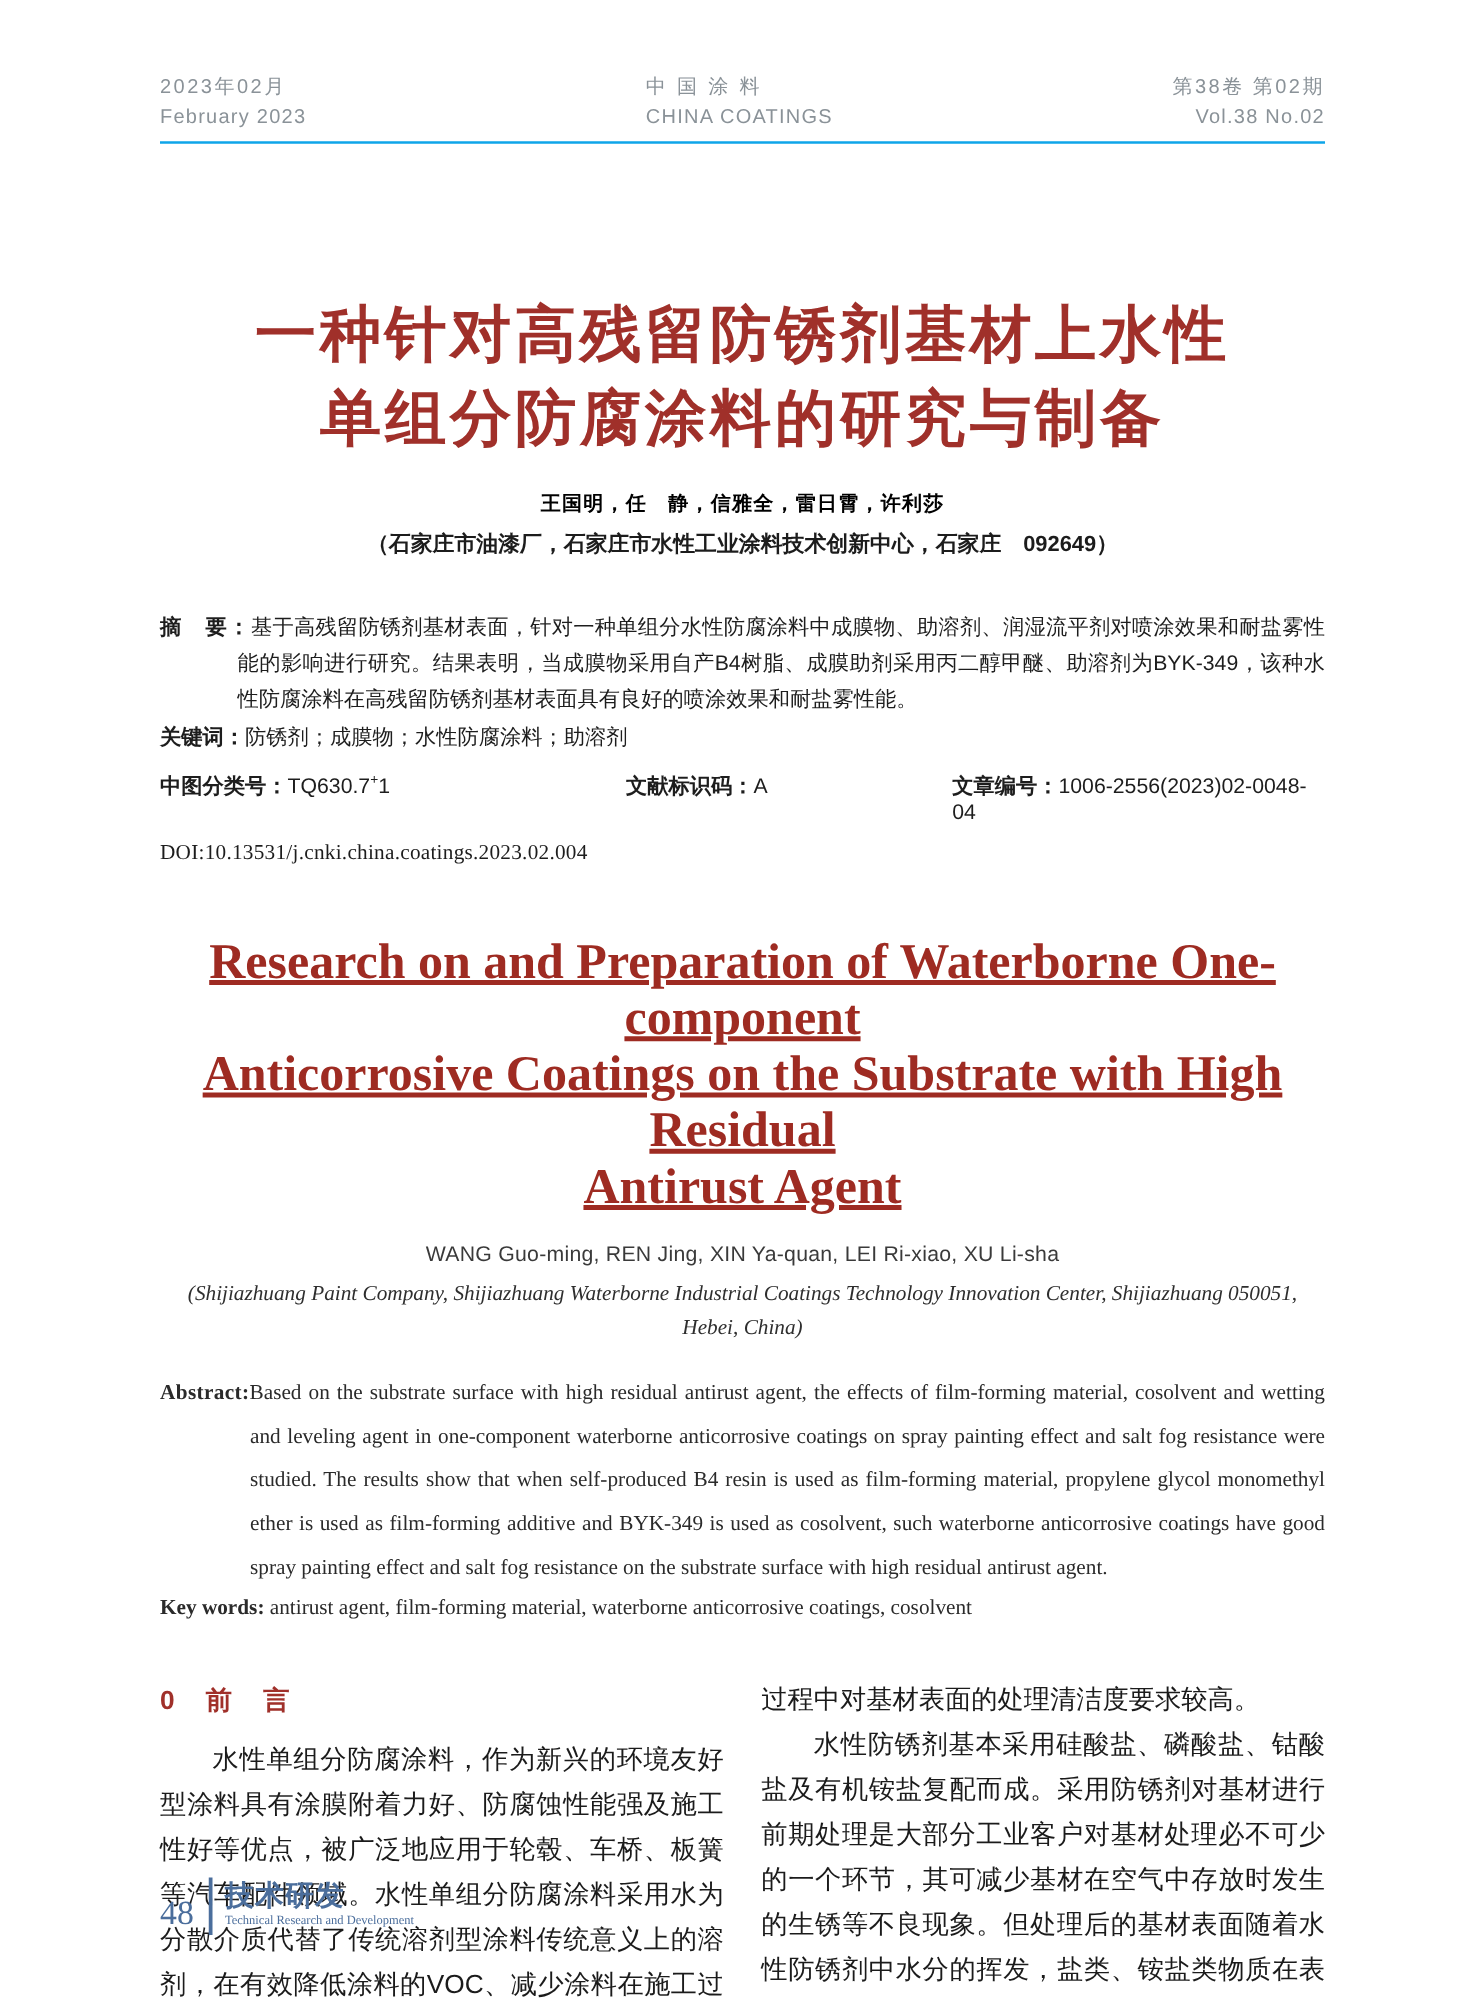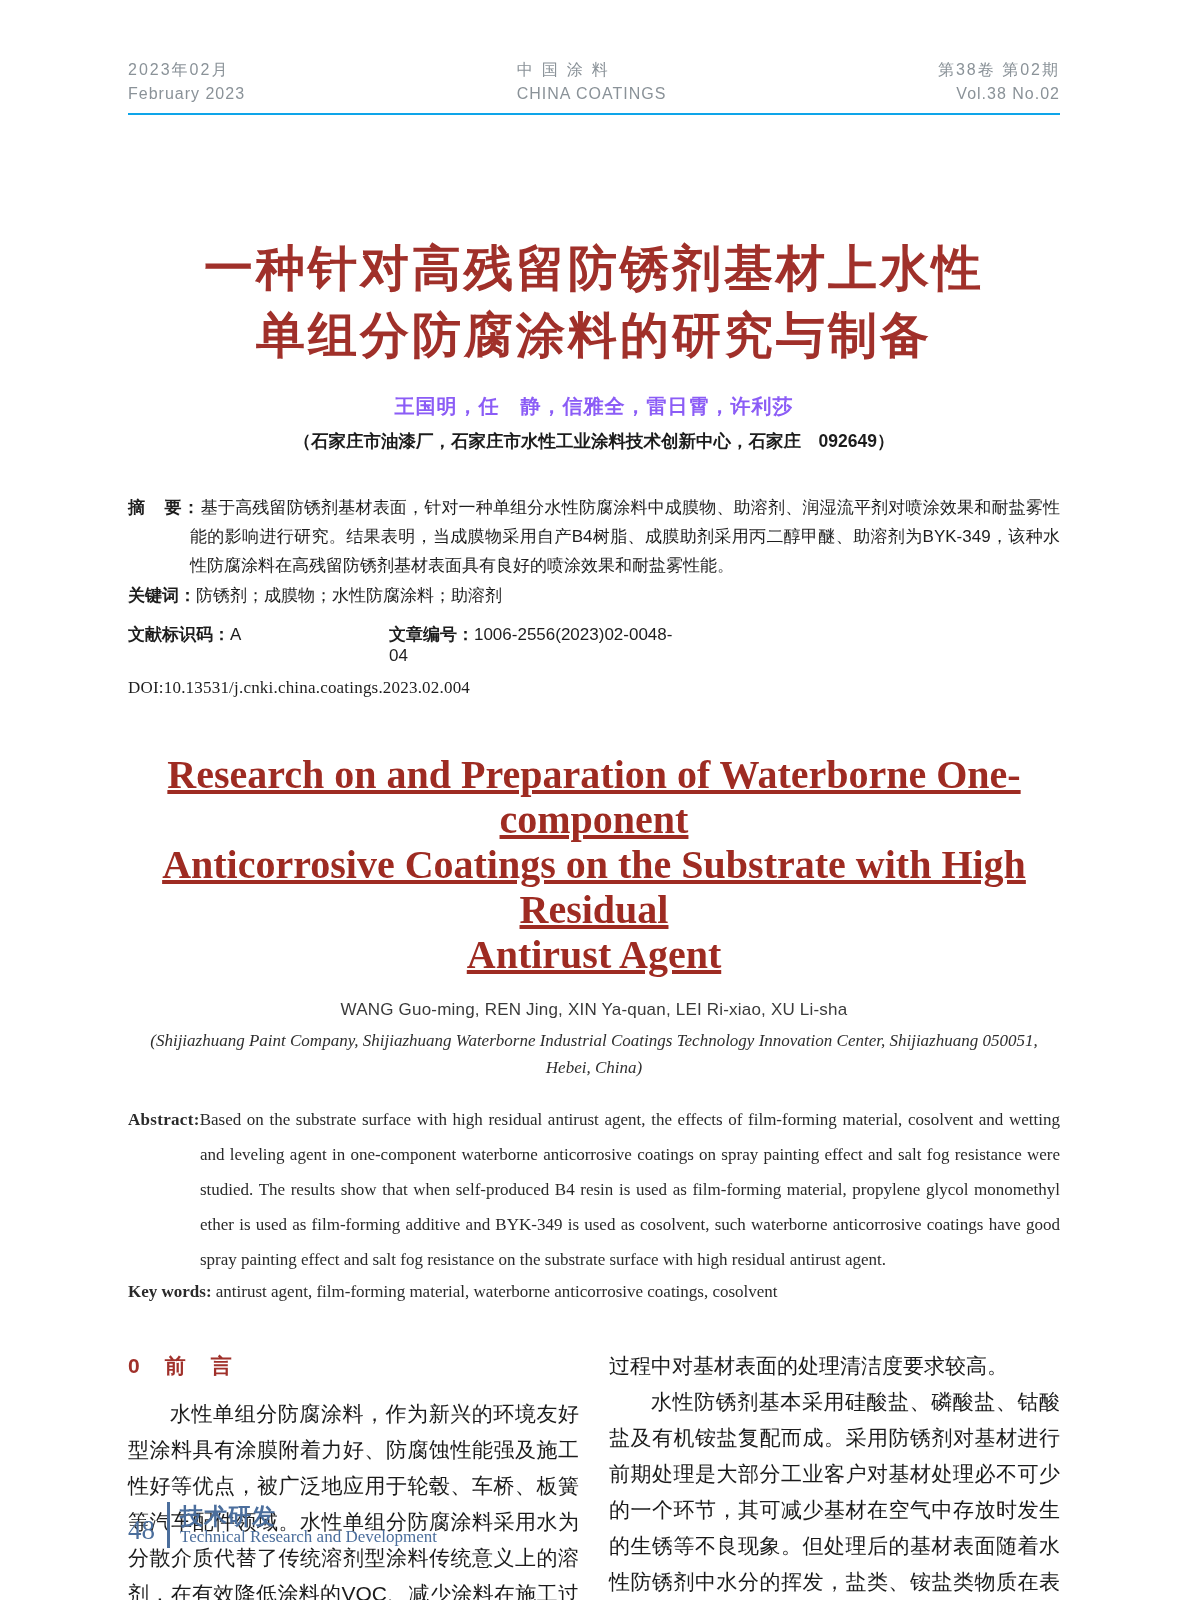--- a/index.html
+++ b/index.html
@@ -35,21 +35,21 @@
     text-align: center;
     color: #a0302a;
     font-size: 49px;
     font-weight: bold;
     line-height: 67px;
     letter-spacing: 3px;
     font-family: "Liberation Sans", "DejaVu Sans", sans-serif;
   }
   .authors-cn {
     margin-top: 24px; text-align: center;
-    font-size: 20px; font-weight: bold; color: #8b5cf6;
+    font-size: 16px; font-weight: bold; color: #000000;
     letter-spacing: 1px;
   }
   .affil-cn {
     margin-top: 9px; text-align: center;
     font-size: 17.5px; font-weight: bold; color: #1c1c1c;
   }
 
   
   .abstract-cn {
     margin-top: 40px;
@@ -135,21 +135,21 @@
     color: #4b6e9c;
   }
   .pg-num {
     font-family: "Liberation Serif", "DejaVu Serif", serif;
     font-size: 27px; margin-right: 12px; padding-top: 10px;
   }
   .pg-bar { width: 3px; height: 46px; background: #4b6e9c; margin-right: 10px; }
   .pg-col .cn { font-size: 23px; font-weight: bold; letter-spacing: 1px; line-height: 24px; }
   .pg-col .en {
     font-family: "Liberation Serif", "DejaVu Serif", serif;
-    font-size: 17px; line-height: 18px;
+    font-size: 10px; line-height: 18px;
   }
 </style>
 </head>
 <body>
 
 <div class="page">
 
   <div class="jheader">
     <div class="col left">
       <div class="cn">2023年02月</div>
@@ -171,20 +171,21 @@
   </h1>
 
   <div class="authors-cn">王国明，任　静，信雅全，雷日霄，许利莎</div>
   <div class="affil-cn">（石家庄市油漆厂，石家庄市水性工业涂料技术创新中心，石家庄　092649）</div>
 
   <div class="abstract-cn"><span class="lbl">摘　要：</span><span>基于高残留防锈剂基材表面，针对一种单组分水性防腐涂料中成膜物、助溶剂、润湿流平剂对喷涂效果和耐盐雾性能的影响进行研究。结果表明，当成膜物采用自产B4树脂、成膜助剂采用丙二醇甲醚、助溶剂为BYK-349，该种水性防腐涂料在高残留防锈剂基材表面具有良好的喷涂效果和耐盐雾性能。</span></div>
 
   <div class="keywords-cn"><span class="lbl">关键词：</span><span>防锈剂；成膜物；水性防腐涂料；助溶剂</span></div>
 
   <div class="meta-row">
+    <div class="item clc"><span class="lbl">中图分类号：</span><span>TQ630.7</span><sup>+</sup><span>1</span></div>
     <div class="item doc"><span class="lbl">文献标识码：</span><span>A</span></div>
     <div class="item aid"><span class="lbl">文章编号：</span><span>1006-2556(2023)02-0048-04</span></div>
   </div>
   <div class="doi-line">DOI:10.13531/j.cnki.china.coatings.2023.02.004</div>
 
   <h2 class="title-en">
     <div>Research on and Preparation of Waterborne One-component</div>
     <div>Anticorrosive Coatings on the Substrate with High Residual</div>
     <div>Antirust Agent</div>
   </h2>

